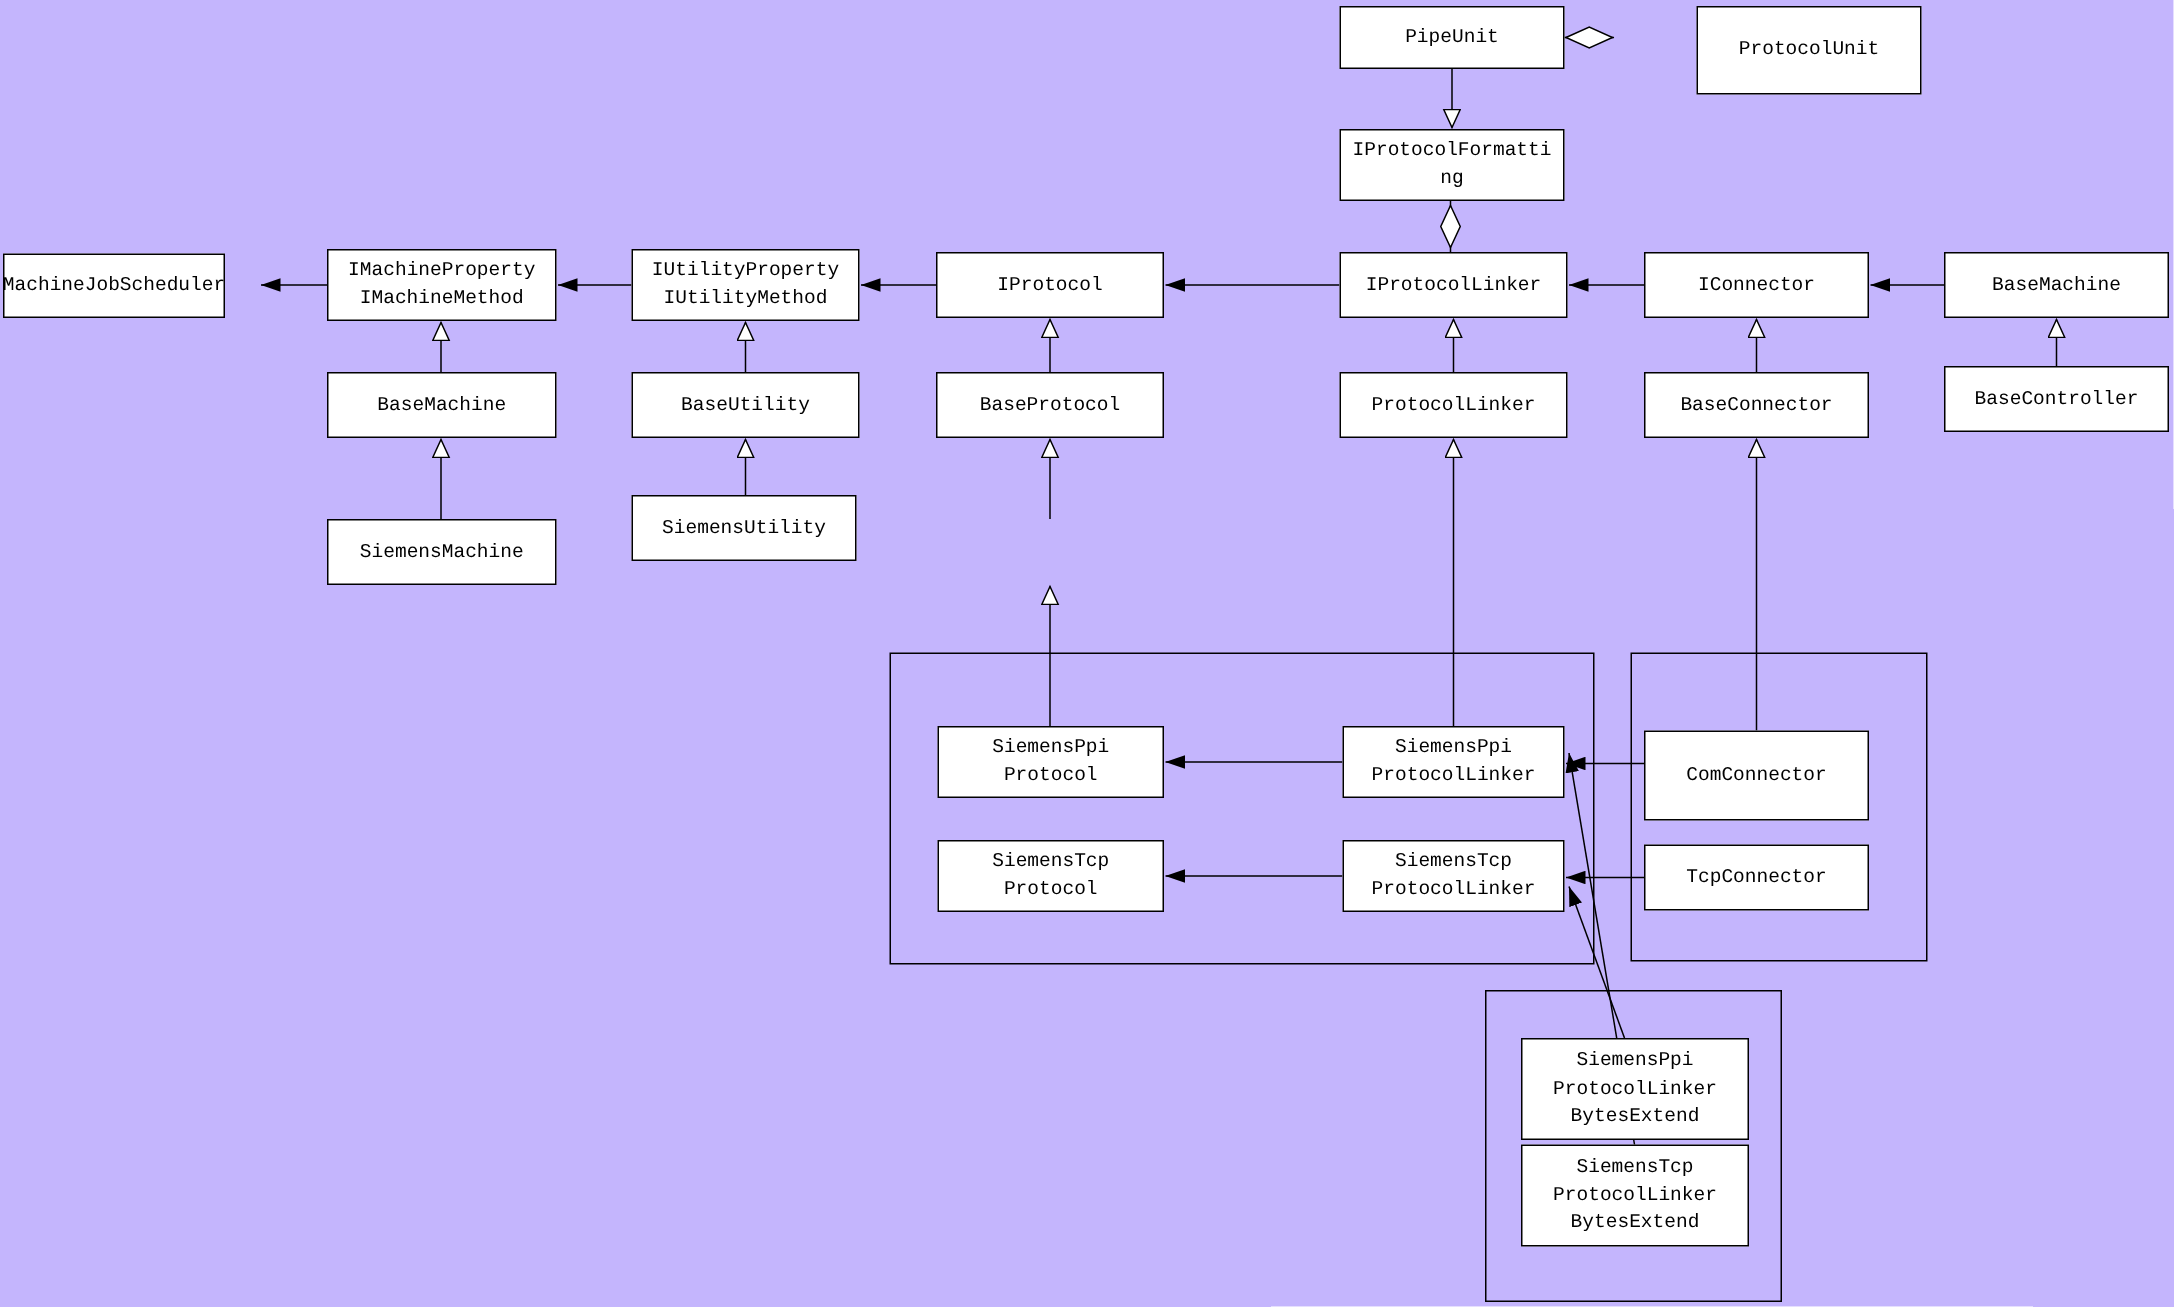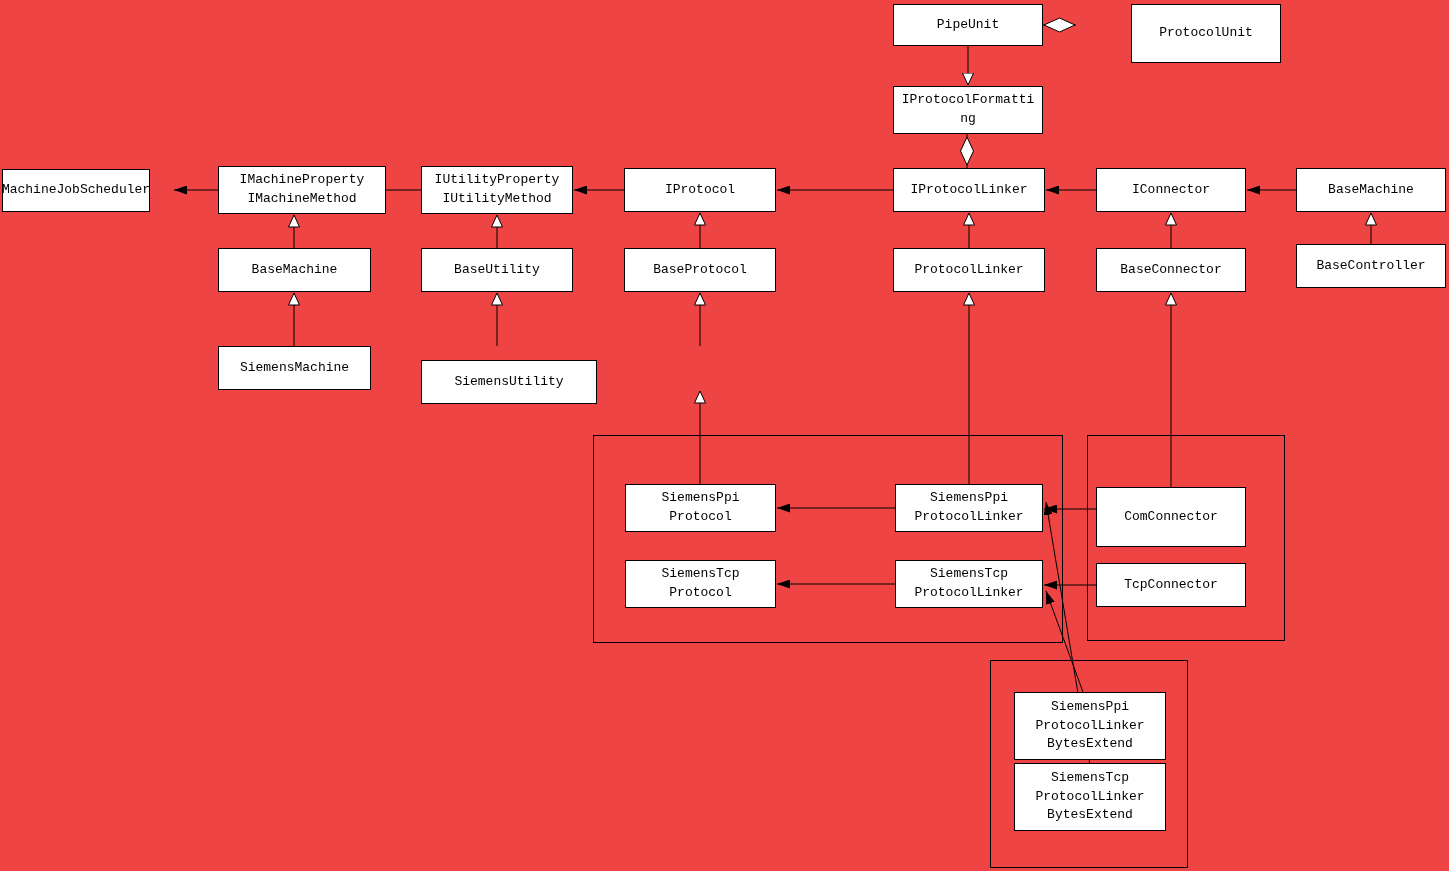--- a/index.html
+++ b/index.html
@@ -1,17 +1,17 @@
 <!DOCTYPE html>
 <html><head>
 <meta charset="utf-8">
 <style>
   html,body{margin:0;padding:0;background:#ffffff;}
   .canvas{
-    position:relative;width:1449px;height:871px;background:#ef4444;
+    position:relative;width:1449px;height:871px;background:#c4b5fd;
     font-family:"Liberation Mono","DejaVu Sans Mono",monospace;
     font-size:13px;color:#000;overflow:hidden;
   }
   .node{
     position:absolute;box-sizing:border-box;border:1px solid #000;background:#fff;
     display:flex;align-items:center;justify-content:center;text-align:center;
     white-space:pre-line;line-height:1.45;z-index:2;padding:0 3px;
   }
   .group{position:absolute;box-sizing:border-box;border:1px solid #000;background:transparent;z-index:0;}
   .edges{position:absolute;left:0;top:0;z-index:1;pointer-events:none;}
@@ -73,38 +73,38 @@
     <line class="edge" x1="1090" y1="765" x2="1046" y2="502" marker-end="url(#arrowSolid)"></line>
     <line class="edge" x1="1083" y1="692" x2="1046" y2="591" marker-end="url(#arrowSolid)"></line>
   </svg>
 
   <div class="node" style="left:893px;top:4px;width:150px;height:42px">PipeUnit</div>
   <div class="node" style="left:1131px;top:4px;width:150px;height:59px">ProtocolUnit</div>
   <div class="node" style="left:893px;top:86px;width:150px;height:48px">IProtocolFormatti
 ng</div>
 
   <div class="node" style="left:2px;top:169px;width:148px;height:43px">MachineJobScheduler</div>
-  <div class="node" style="left:218px;top:166px;width:168px;height:48px">IMachineProperty
+  <div class="node" style="left:218px;top:166px;width:153px;height:48px">IMachineProperty
 IMachineMethod</div>
   <div class="node" style="left:421px;top:166px;width:152px;height:48px">IUtilityProperty
 IUtilityMethod</div>
   <div class="node" style="left:624px;top:168px;width:152px;height:44px">IProtocol</div>
   <div class="node" style="left:1096px;top:168px;width:150px;height:44px">IConnector</div>
   <div class="node" style="left:893px;top:168px;width:152px;height:44px">IProtocolLinker</div>
   <div class="node" style="left:1296px;top:168px;width:150px;height:44px">BaseMachine</div>
 
   <div class="node" style="left:218px;top:248px;width:153px;height:44px">BaseMachine</div>
   <div class="node" style="left:421px;top:248px;width:152px;height:44px">BaseUtility</div>
   <div class="node" style="left:624px;top:248px;width:152px;height:44px">BaseProtocol</div>
   <div class="node" style="left:893px;top:248px;width:152px;height:44px">ProtocolLinker</div>
   <div class="node" style="left:1096px;top:248px;width:150px;height:44px">BaseConnector</div>
   <div class="node" style="left:1296px;top:244px;width:150px;height:44px">BaseController</div>
 
   <div class="node" style="left:218px;top:346px;width:153px;height:44px">SiemensMachine</div>
-  <div class="node" style="left:421px;top:360px;width:176px;height:44px">SiemensUtility</div>
+  <div class="node" style="left:421px;top:330px;width:150px;height:44px">SiemensUtility</div>
 
   <div class="node" style="left:625px;top:484px;width:151px;height:48px">SiemensPpi
 Protocol</div>
   <div class="node" style="left:895px;top:484px;width:148px;height:48px">SiemensPpi
 ProtocolLinker</div>
   <div class="node" style="left:625px;top:560px;width:151px;height:48px">SiemensTcp
 Protocol</div>
   <div class="node" style="left:895px;top:560px;width:148px;height:48px">SiemensTcp
 ProtocolLinker</div>
 

